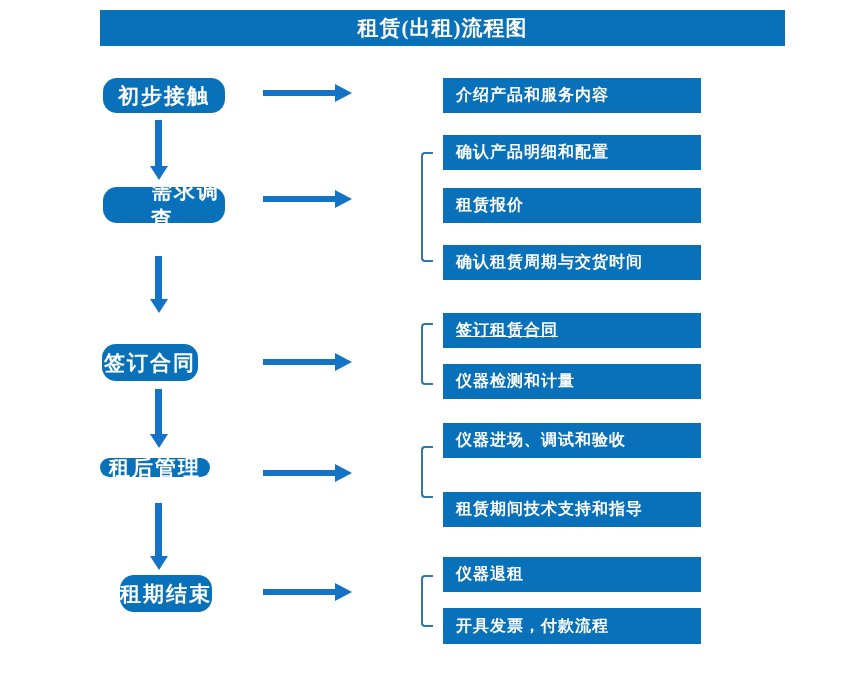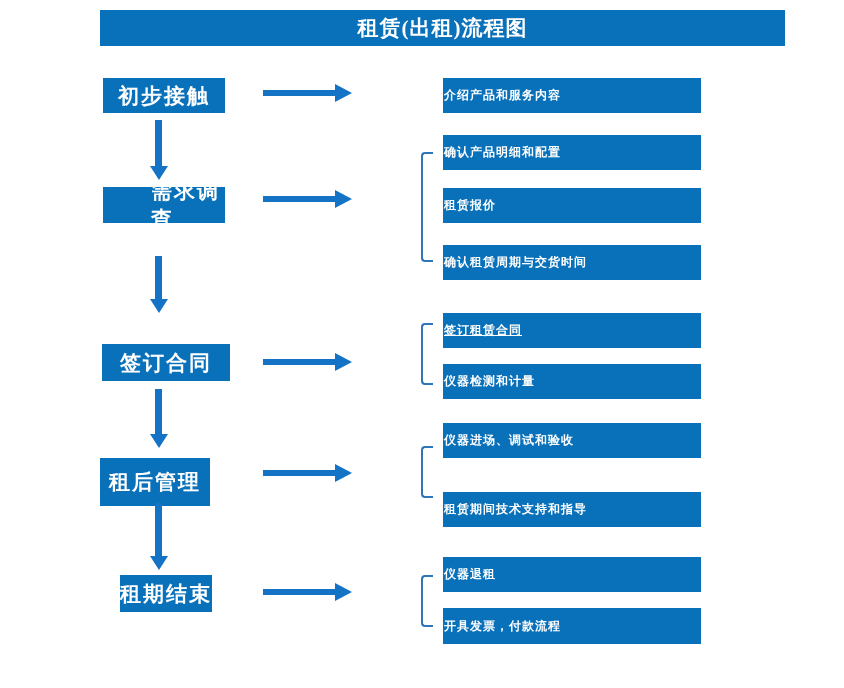--- a/index.html
+++ b/index.html
@@ -22,26 +22,26 @@
   }
   .box {
     position: absolute;
     background: var(--box-blue);
     color: var(--text-white);
     display: flex; align-items: center;
     box-sizing: border-box;
   }
   .step {
     justify-content: center;
-    font-size: 21px; letter-spacing: 2px;
+    font-size: 21px; letter-spacing: 2px; border-radius: 14px;
   }
   .detail {
     left: 443px; width: 258px; height: 35px;
-    padding-left: 1px;
-    font-size: 12px; letter-spacing: 1px;
+    padding-left: 13px;
+    font-size: 16px; letter-spacing: 1px;
     justify-content: flex-start;
   }
   .harrow {
     position: absolute;
     left: 263px; width: 72px; height: 6px;
     background: var(--arrow-blue);
   }
   .harrow::after {
     content: "";
     position: absolute;
@@ -78,22 +78,22 @@
 </style>
 </head>
 <body>
 
 <div class="canvas">
 
   <div class="titlebar">租赁(出租)流程图</div>
 
   <div class="box step" style="left:103px; top:78px;  width:122px; height:35px;">初步接触</div>
   <div class="box step" style="left:103px; top:187px; width:122px; height:36px;padding-left:48px;">需求调查</div>
-  <div class="box step" style="left:102px; top:344px; width:128px; height:37px;">签订合同</div>
-  <div class="box step" style="left:100px; top:458px; width:110px; height:48px;">租后管理</div>
+  <div class="box step" style="left:102px; top:344px; width:96px; height:37px;">签订合同</div>
+  <div class="box step" style="left:100px; top:458px; width:110px; height:19px;">租后管理</div>
   <div class="box step" style="left:100px; top:575px; width:92px; height:37px;margin-left:20px;">租期结束</div>
 
   <div class="varrow" style="top:120px; height:46px;"></div>
   <div class="varrow" style="top:256px; height:43px;"></div>
   <div class="varrow" style="top:389px; height:45px;"></div>
   <div class="varrow" style="top:503px; height:53px;"></div>
 
   <div class="harrow" style="top:90px;"></div>
   <div class="harrow" style="top:196px;"></div>
   <div class="harrow" style="top:359px;"></div>

